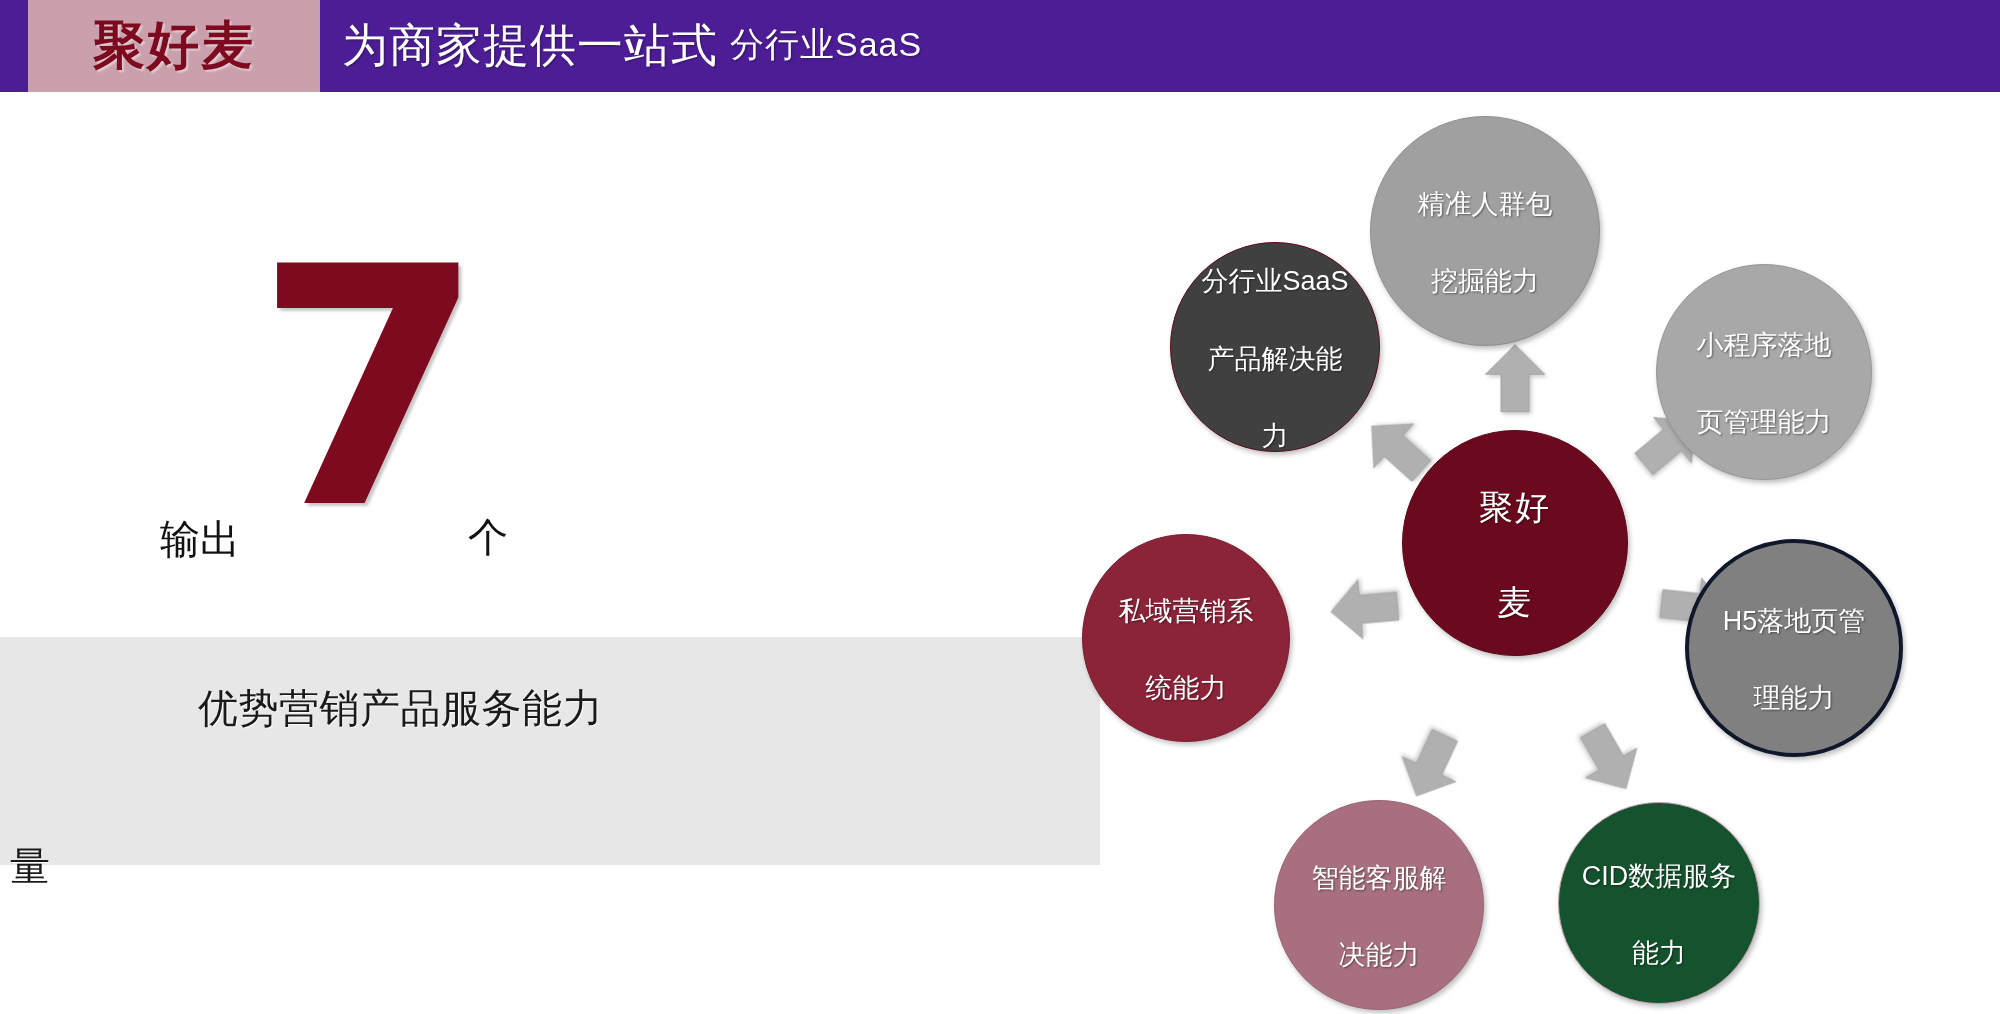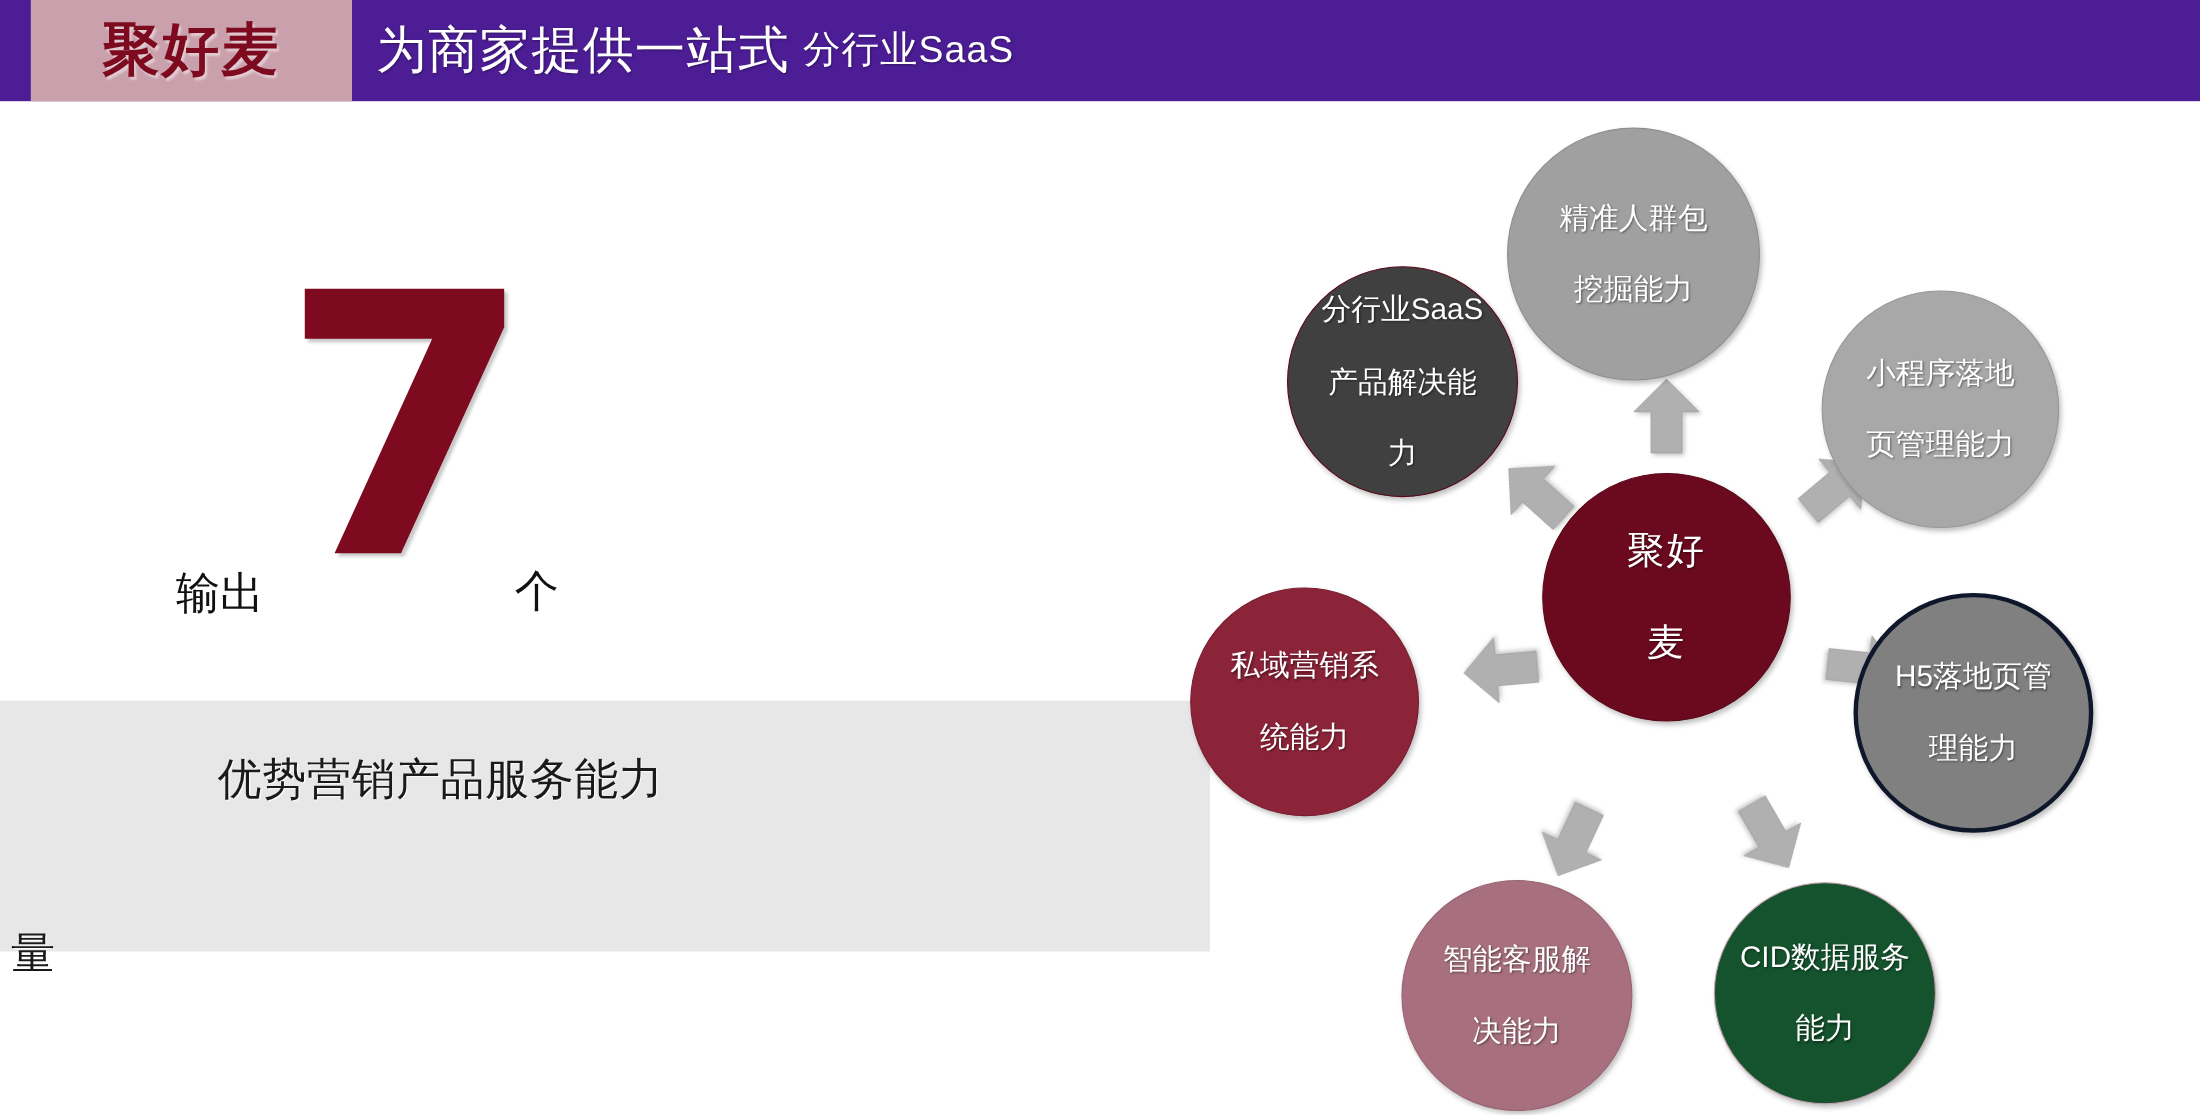--- a/index.html
+++ b/index.html
@@ -142,20 +142,21 @@
     text-align: center;
     color: #ffffff;
     box-sizing: border-box;
     box-shadow: 2px 3px 5px rgba(0,0,0,0.25);
   }
   .node span {
     display: block;
     line-height: 1.22;
     text-shadow: 1px 1px 2px rgba(0,0,0,0.45);
     padding: 0 10px;
+    margin-top: 12px;
   }
   .hub {
     width: 226px; height: 226px;
     left: 372px; top: 338px;
     background: #6b0a1e;
     border: 1px solid #5a0817;
   }
   .hub span { font-size: 34px; letter-spacing: 2px; }
 
   .n-top      { width: 230px; height: 230px; left: 340px; top: 24px;  background: #a0a0a0; border:1px solid #8e8e8e; }

